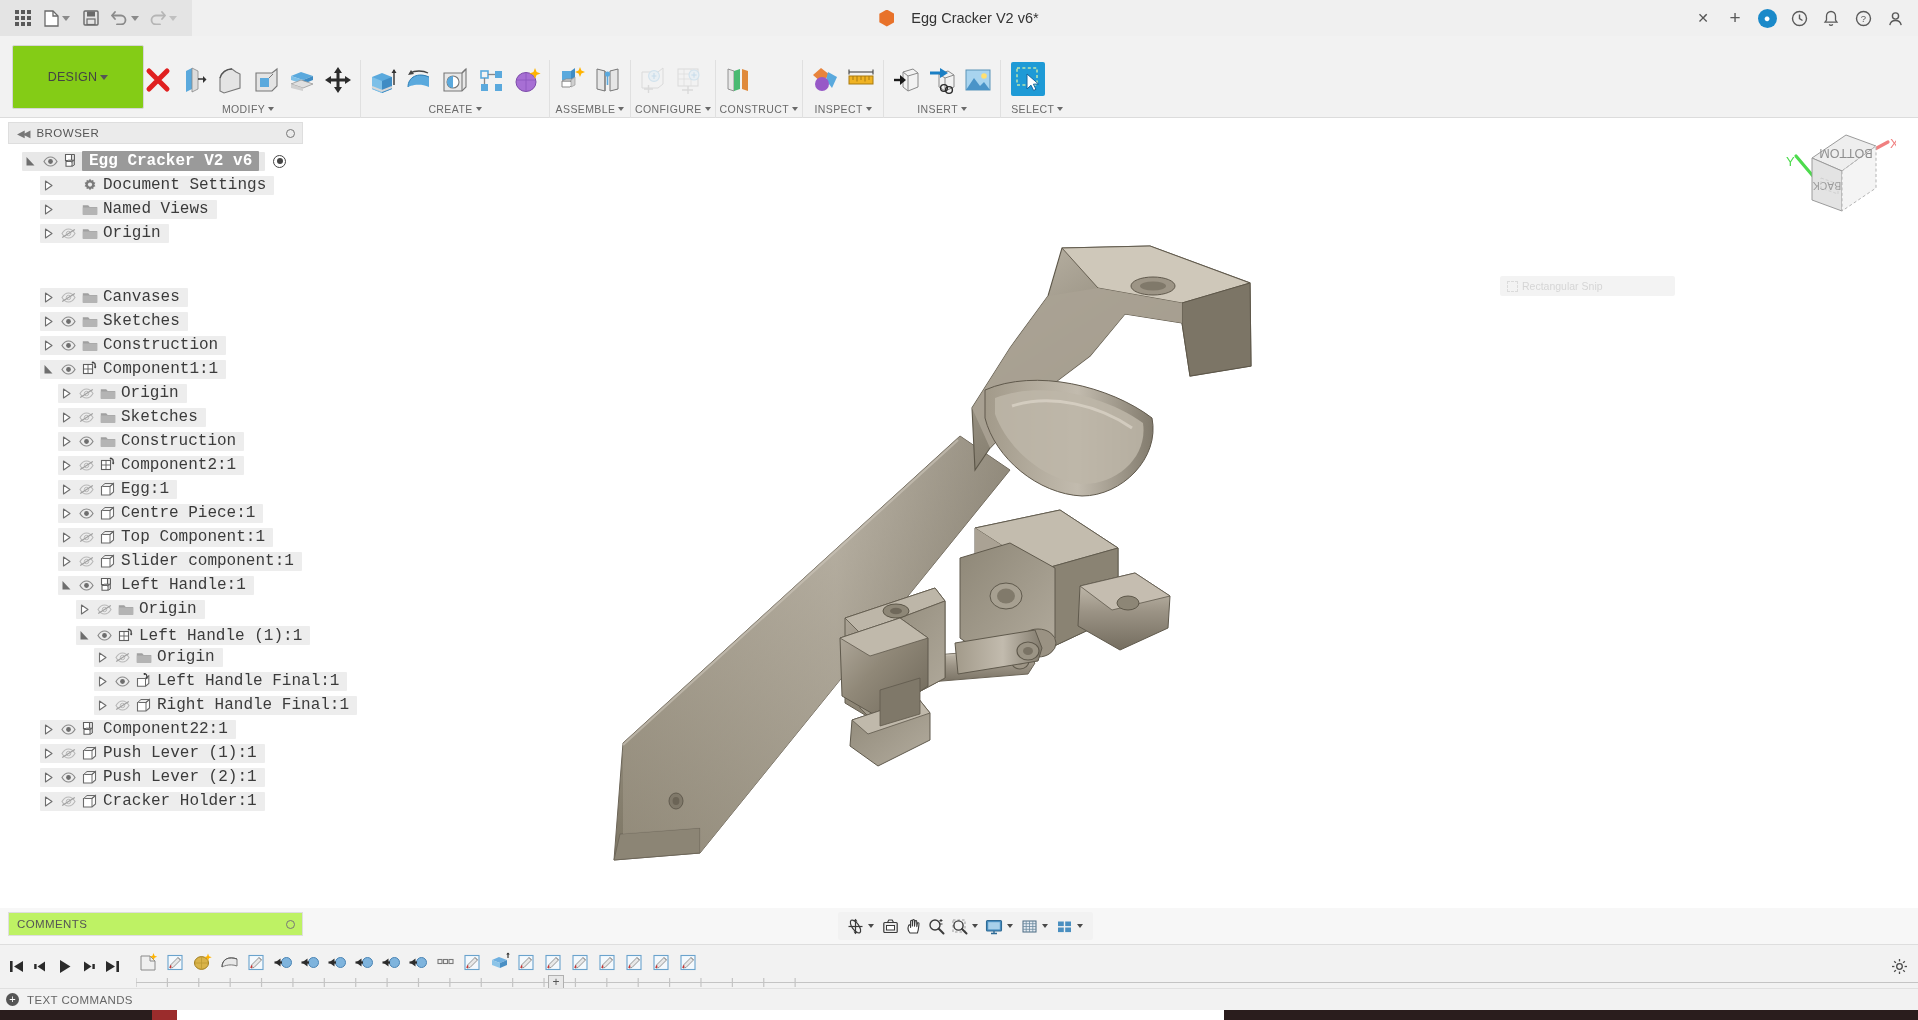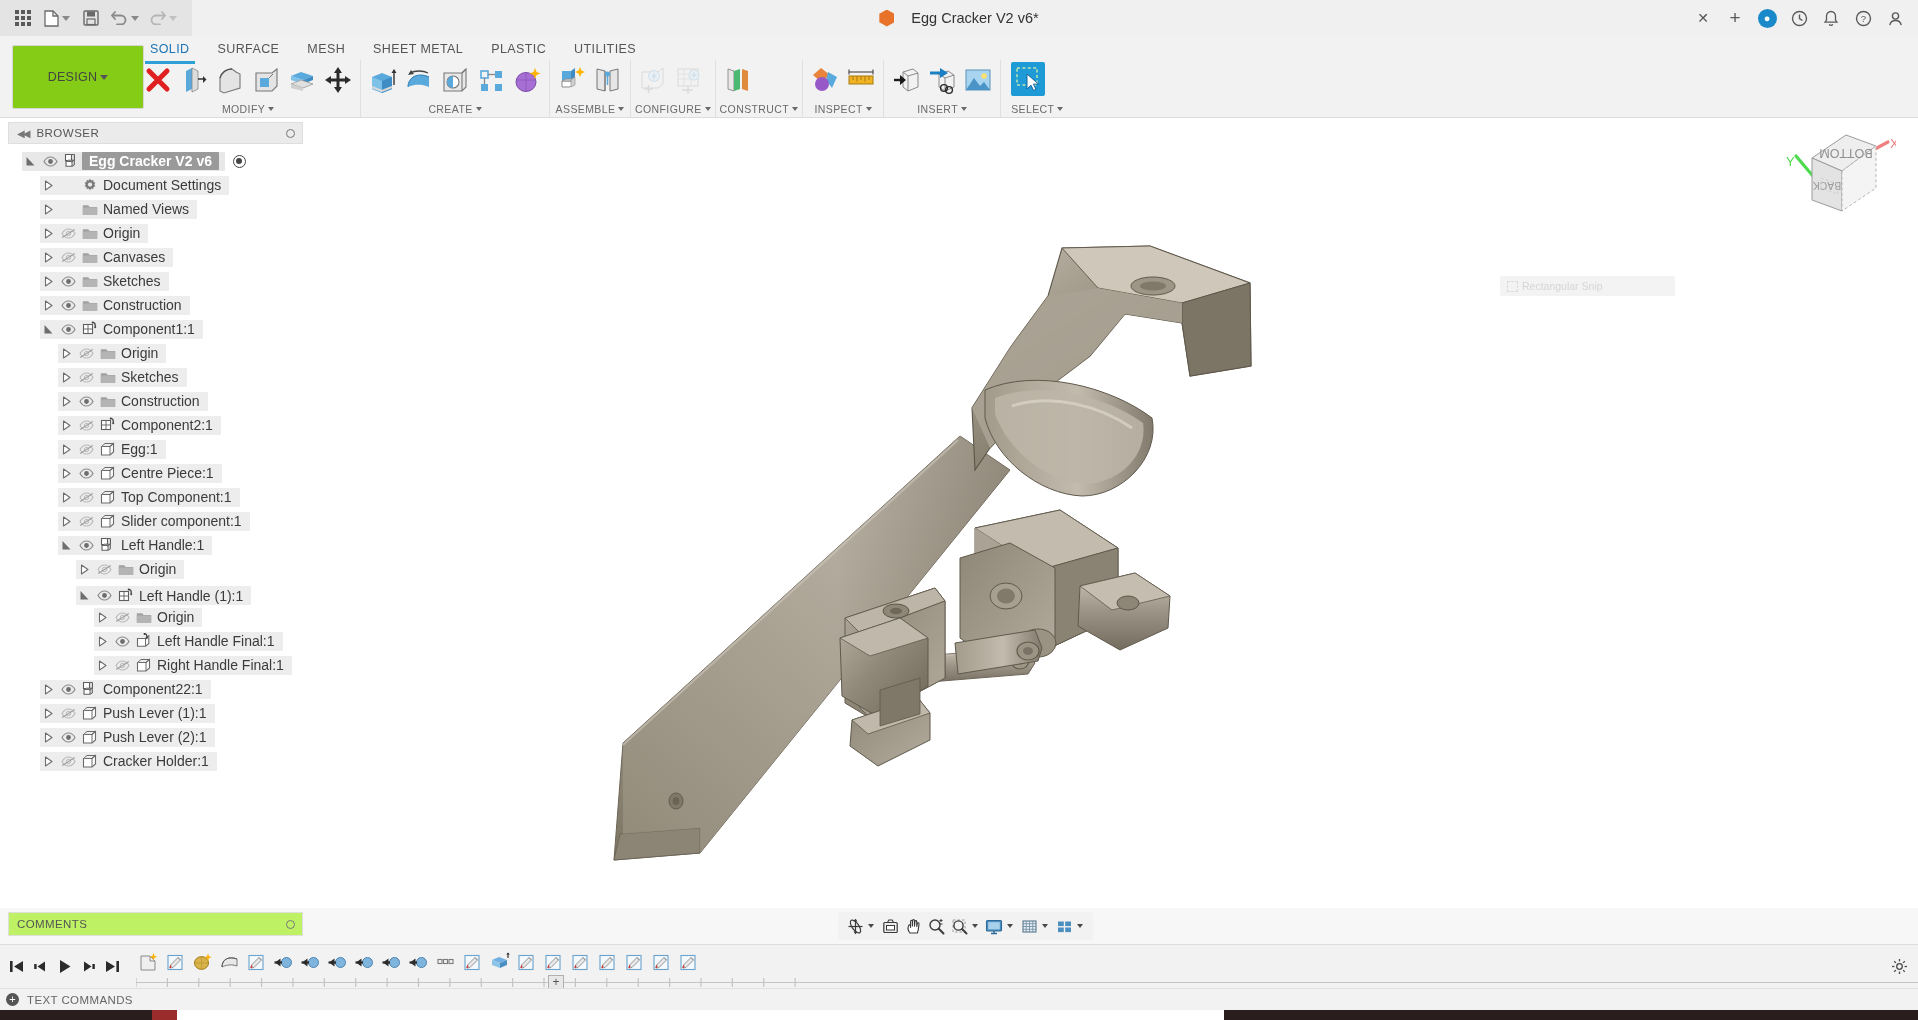--- a/index.html
+++ b/index.html
@@ -98,21 +98,21 @@
   .browser-hdr .collapse { color: #777; margin-right: 8px; font-size: 10px; letter-spacing: -2px; }
   .browser-hdr .dot-r { position: absolute; right: 7px; width: 9px; height: 9px; border-radius: 50%;
                         border: 1.5px solid #777; }
   .tree { margin-top: 5px; font-size: 12px; color: #3c3c3c; }
   .node { height: 24px; display: flex; align-items: center; cursor: default; white-space: nowrap; }
   .node .hl { display: flex; align-items: center; height: 19px; background: #ededed; border-radius: 1px; padding-right: 6px; }
   .node.root .hl { background: #e8e8e8; }
   .arrow { width: 17px; height: 19px; display: flex; align-items: center; justify-content: center; cursor: pointer; }
   .eye { width: 22px; height: 19px; display: flex; align-items: center; justify-content: center; cursor: pointer; }
   .tico { width: 21px; height: 19px; display: flex; align-items: center; justify-content: center; }
-  .tlabel { padding-left: 3px; padding-right: 2px; font-size: 14px; color: #3b3b3b; }
+  .tlabel { padding-left: 3px; padding-right: 2px; font-size: 16px; color: #3b3b3b; font-family: Liberation Mono, monospace; }
   .node.root .tlabel { background: #9a9a9a; color: #fff; padding: 1px 7px; font-weight: bold; border-radius: 1px; }
   .root-dot { width: 13px; height: 13px; border: 1.6px solid #444; border-radius: 50%; margin-left: 8px;
               display: flex; align-items: center; justify-content: center; cursor:pointer; }
   .root-dot i { width: 6px; height: 6px; background: #444; border-radius: 50%; display: block; }
 
   
   .canvas {
     position: absolute; left: 0; top: 118px; width: 1918px; height: 790px;
     background: #ffffff; overflow: hidden;
   }
@@ -270,28 +270,20 @@
       </div>
     </div>
   </div>
 
   <div class="ribbon">
     <div class="design-box">
       <span>DESIGN</span>
       <span class="caret" style="border-top-color:#555"></span>
     </div>
 
-    <div class="tabs">
-      <div class="tab active"><span>SOLID</span></div>
-      <div class="tab"><span>SURFACE</span></div>
-      <div class="tab"><span>MESH</span></div>
-      <div class="tab"><span>SHEET METAL</span></div>
-      <div class="tab"><span>PLASTIC</span></div>
-      <div class="tab"><span>UTILITIES</span></div>
-    </div>
 
     <div class="panels">
 
       <div class="panel">
         <div class="panel-icons">
           <div class="cmd">
             <svg width="30" height="30" viewBox="0 0 30 30">
                 <path d="M6 6 L24 24 M24 6 L6 24" stroke="#e02020" stroke-width="5" stroke-linecap="round"></path>
               </svg>
           </div>
@@ -763,21 +755,21 @@
             </span>
             <span class="tico">
               <svg width="16" height="13" viewBox="0 0 16 13">
                 <path d="M.8 2.3 h5.4 l1.5 1.8 h7.5 v7.6 H.8 Z" fill="#a0a0a0"></path>
                 <path d="M.8 4.5 h14.4 v7 H.8 Z" fill="#b4b4b4"></path>
               </svg>
             </span>
             <span class="tlabel">Origin</span>
           </div>
         </div>
-        <div class="node" style="padding-left: 32px;">
+        <div class="node" style="padding-left: 32px; margin-top: 40px;">
           <div class="hl">
             <span class="arrow">
               <svg width="11" height="11" viewBox="0 0 11 11">
                 <path d="M2.5 1 L9 5.5 L2.5 10 Z" fill="#fff" stroke="#6e6e6e" stroke-width="1.1" stroke-linejoin="round"></path>
               </svg>
             </span>
             <span class="eye">
               <svg width="15" height="11" viewBox="0 0 15 11">
                 <path d="M1 5.5 C3 2 6 1 7.5 1 C9 1 12 2 14 5.5 C12 9 9 10 7.5 10 C6 10 3 9 1 5.5 Z" fill="none" stroke="#b8b8b8" stroke-width="1.1"></path>
                 <circle cx="7.5" cy="5.5" r="2.2" fill="none" stroke="#b8b8b8" stroke-width="1"></circle>

